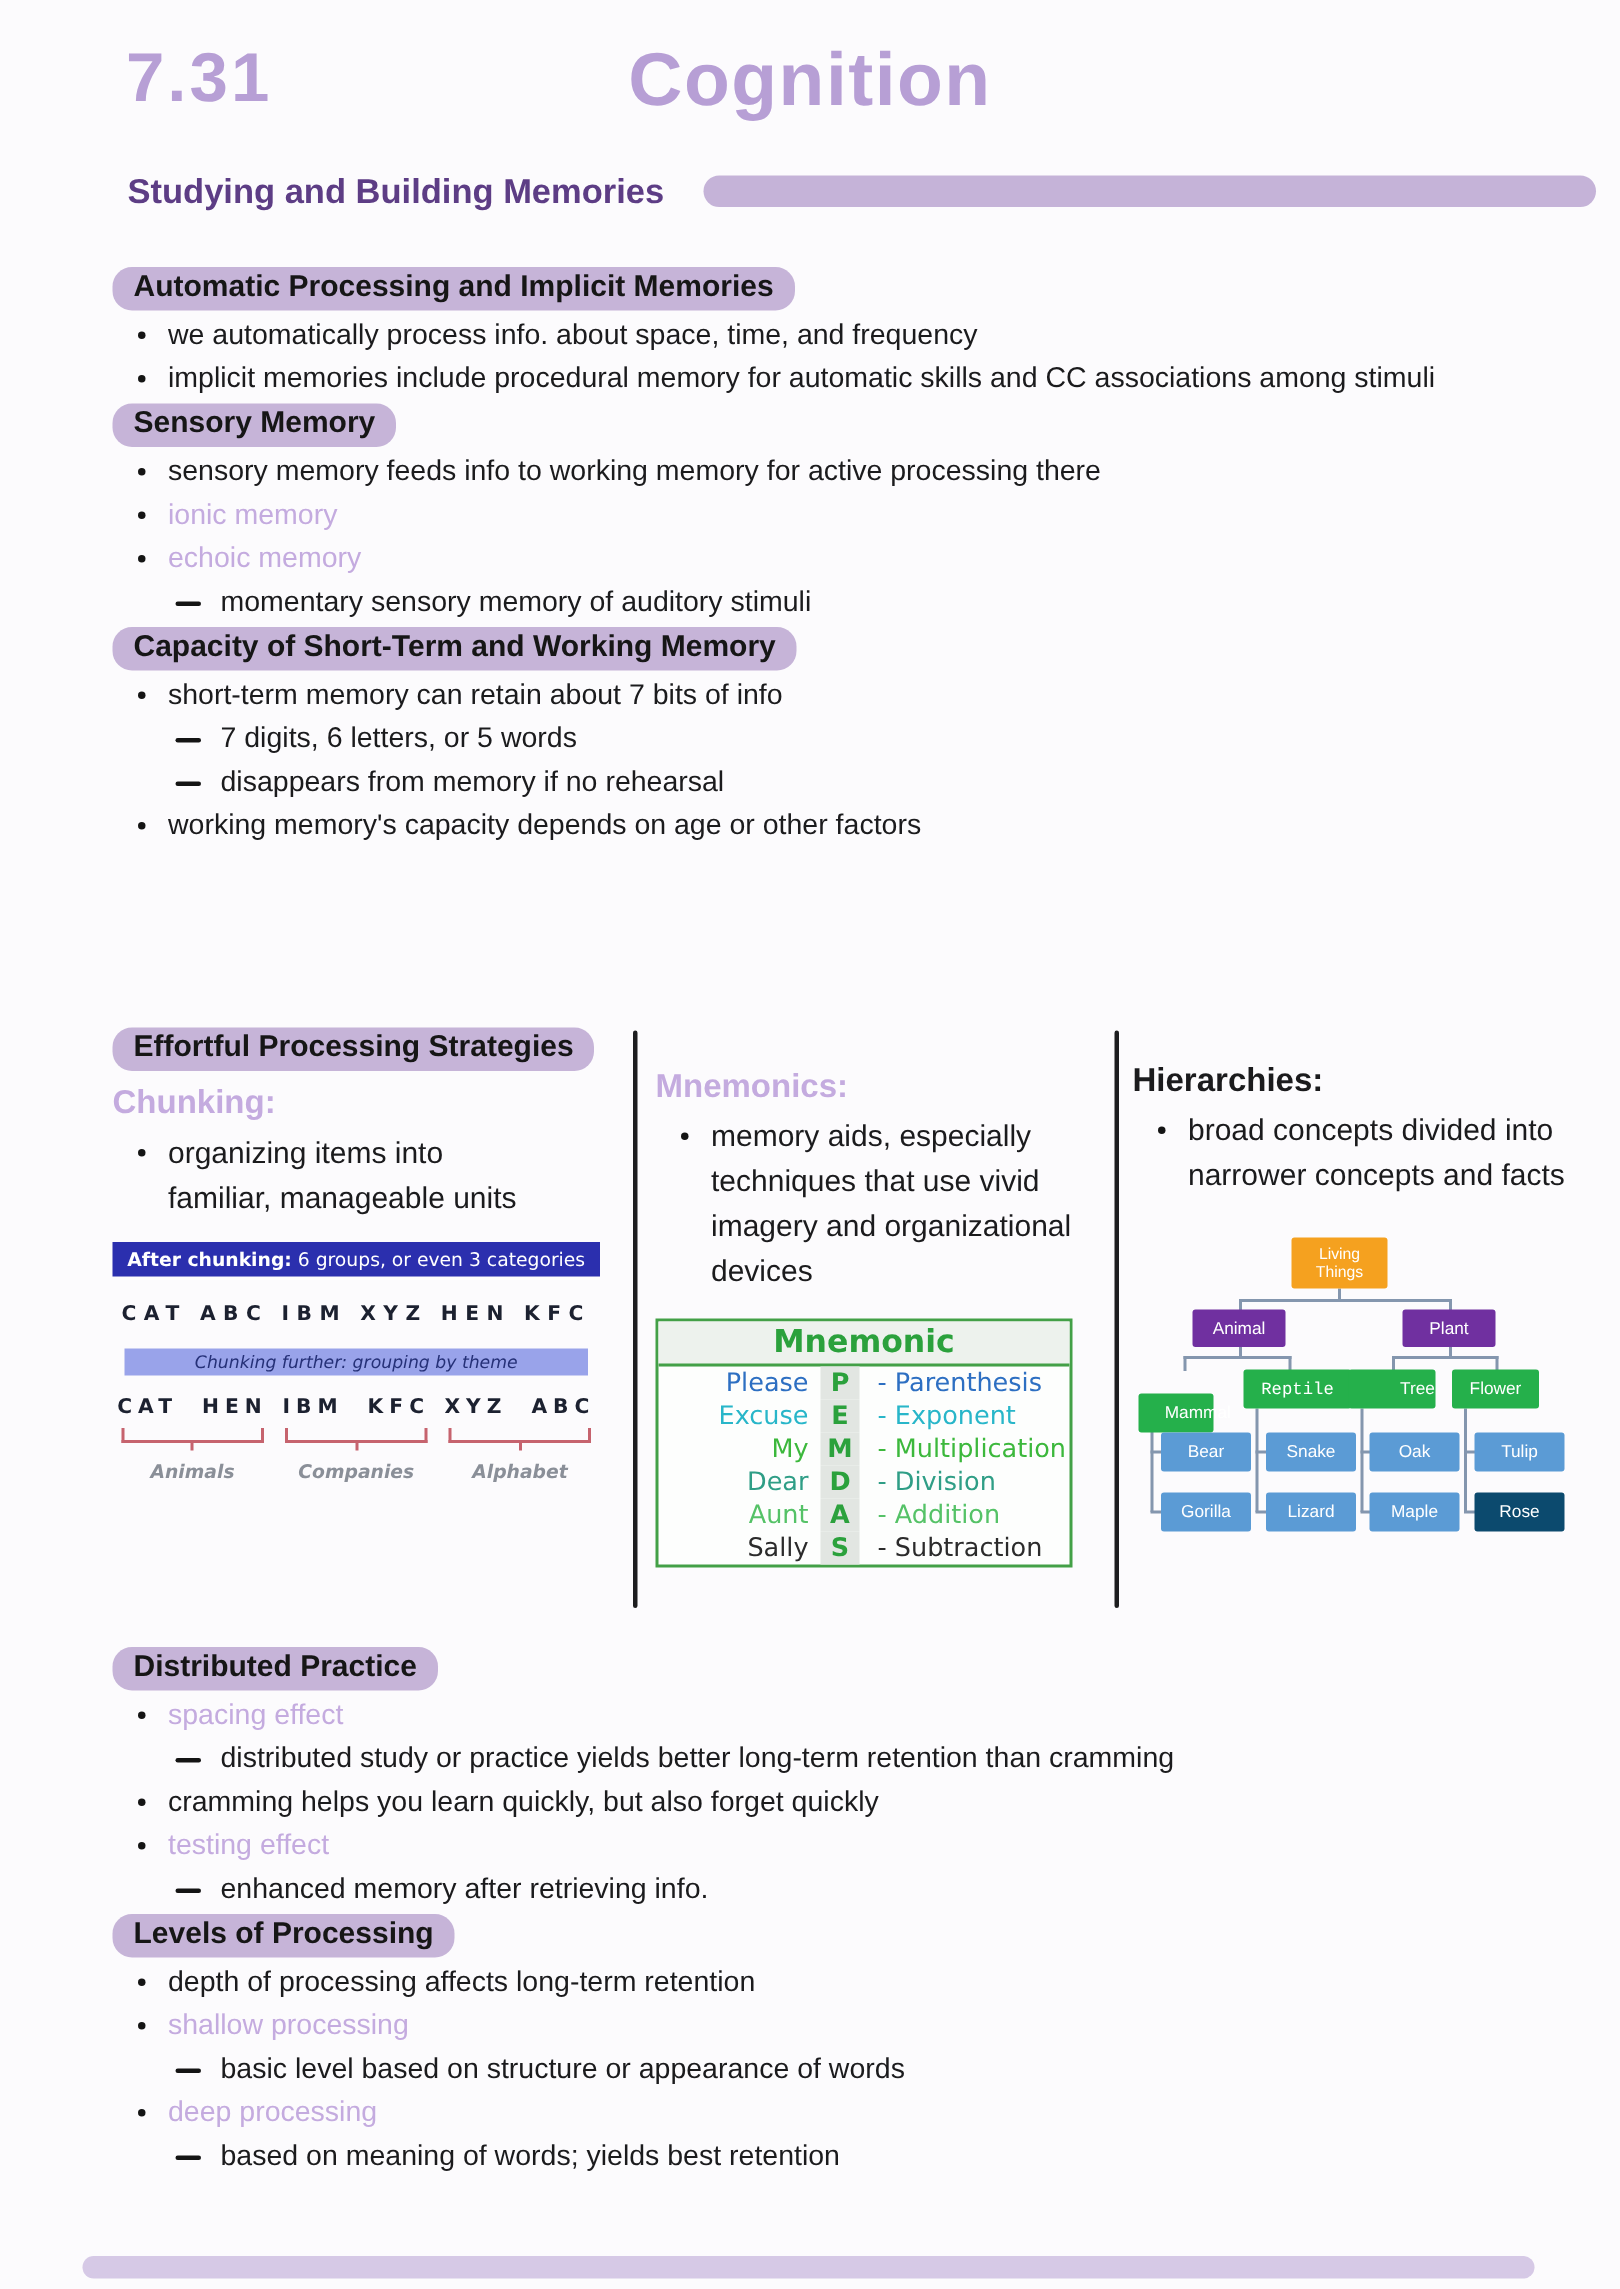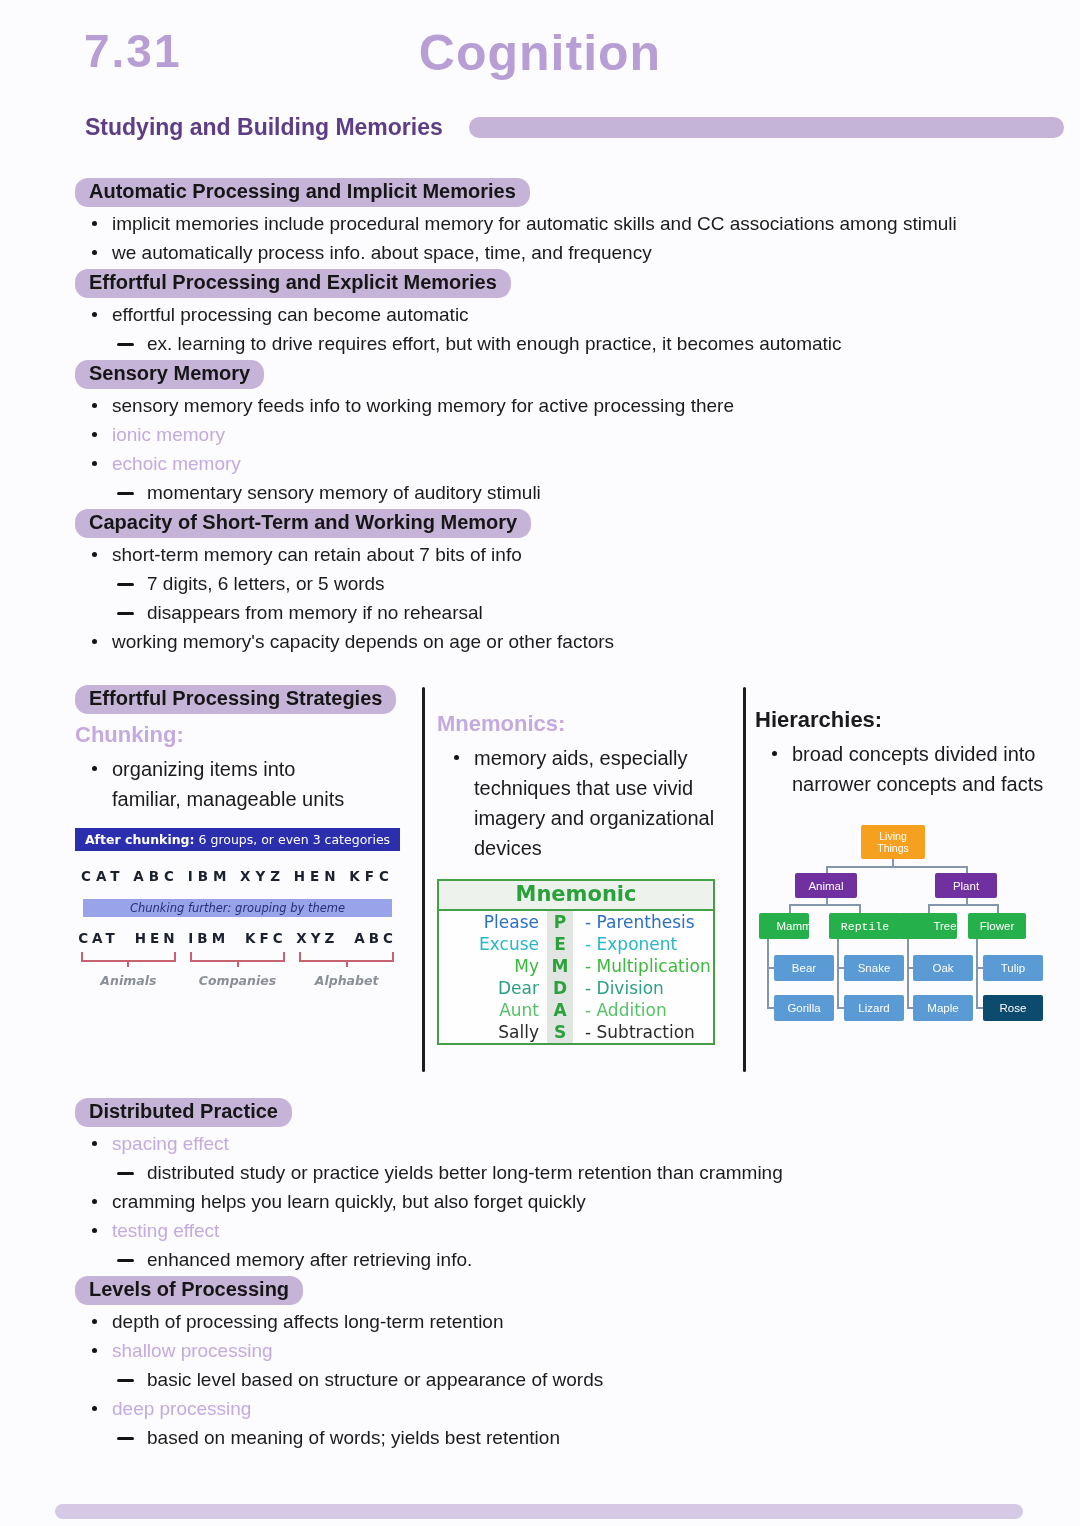--- a/index.html
+++ b/index.html
@@ -111,21 +111,21 @@
 
   
   .tree { position:relative; width:330px; height:205px; margin-top:26px; }
   .tn {
     position:absolute; color:#fff; display:flex; align-items:center; justify-content:center;
     text-align:center; font-size:11.5px; border-radius:2px; padding:0 2px; box-sizing:border-box;
   }
   .tn-root   { left:106px; top:0;    width:64px; height:34px; font-size:10.5px; line-height:1.15; }
   .tn-animal { left:40px;  top:48px; width:62px; height:25px; }
   .tn-plant  { left:180px; top:48px; width:62px; height:25px; }
-  .tn-mammal { left:4px;   top:88px; width:50px; height:26px;padding-left:31px; }
+  .tn-mammal { left:4px;   top:104px; width:50px; height:26px;padding-left:31px; }
   .tn-reptile{ left:74px;  top:88px; width:72px; height:26px;font-family:Liberation Mono, monospace; }
   .tn-tree   { left:144px; top:88px; width:58px; height:26px;padding-left:36px; }
   .tn-flower { left:213px; top:88px; width:58px; height:26px; }
   .tn-leaf   { width:60px; height:26px; }
   .tn-bear   { left:19px;  top:130px; } .tn-gorilla { left:19px;  top:170px; }
   .tn-snake  { left:89px;  top:130px; } .tn-lizard  { left:89px;  top:170px; }
   .tn-oak    { left:158px; top:130px; } .tn-maple   { left:158px; top:170px; }
   .tn-tulip  { left:228px; top:130px; } .tn-rose    { left:228px; top:170px; }
   .tc { position:absolute; background:#8496ae; }
 
@@ -142,29 +142,24 @@
 <div class="note-title">Cognition</div>
 <div class="subtitle-row">
   <span class="subtitle-text">Studying and Building Memories</span>
   <span class="subtitle-bar"></span>
 </div>
 
 <div class="content">
 
   <div class="section">
     <div class="hl-pill">Automatic Processing and Implicit Memories</div>
+    <div class="line bullet">we automatically process info. about space, time, and frequency</div>
     <div class="line bullet">implicit memories include procedural memory for automatic skills and CC associations among stimuli</div>
-    <div class="line bullet">we automatically process info. about space, time, and frequency</div>
-  </div>
-
-  <div class="section">
-    <div class="hl-pill">Effortful Processing and Explicit Memories</div>
-    <div class="line bullet">effortful processing can become automatic</div>
-    <div class="line dash">ex. learning to drive requires effort, but with enough practice, it becomes automatic</div>
-  </div>
+  </div>
+
 
   <div class="section">
     <div class="hl-pill">Sensory Memory</div>
     <div class="line bullet">sensory memory feeds info to working memory for active processing there</div>
     <div class="line bullet purple">ionic memory</div>
     <div class="line bullet purple">echoic memory</div>
     <div class="line dash">momentary sensory memory of auditory stimuli</div>
   </div>
 
   <div class="section">

